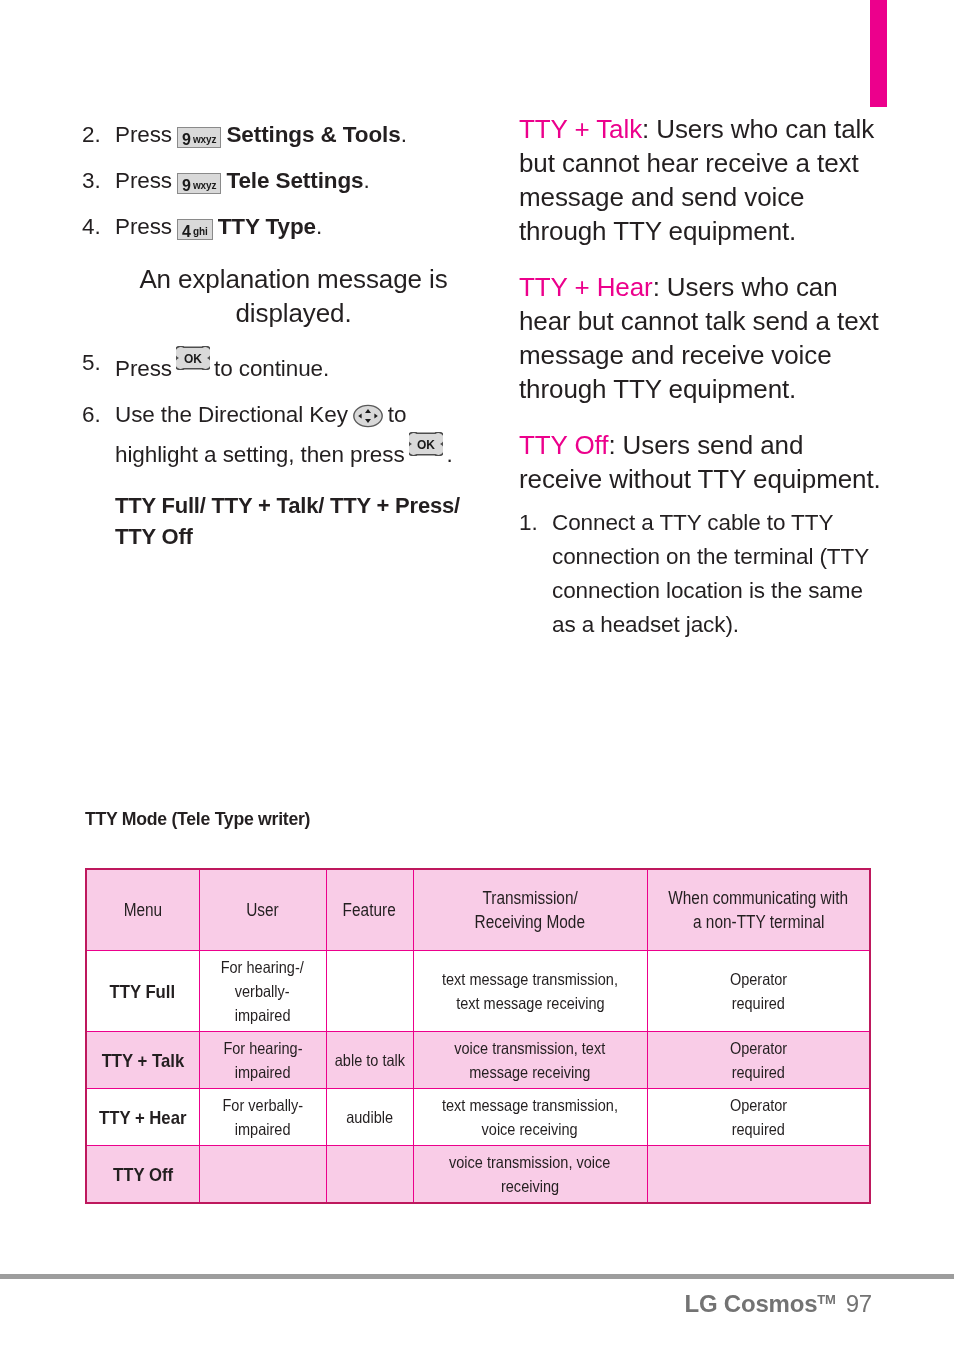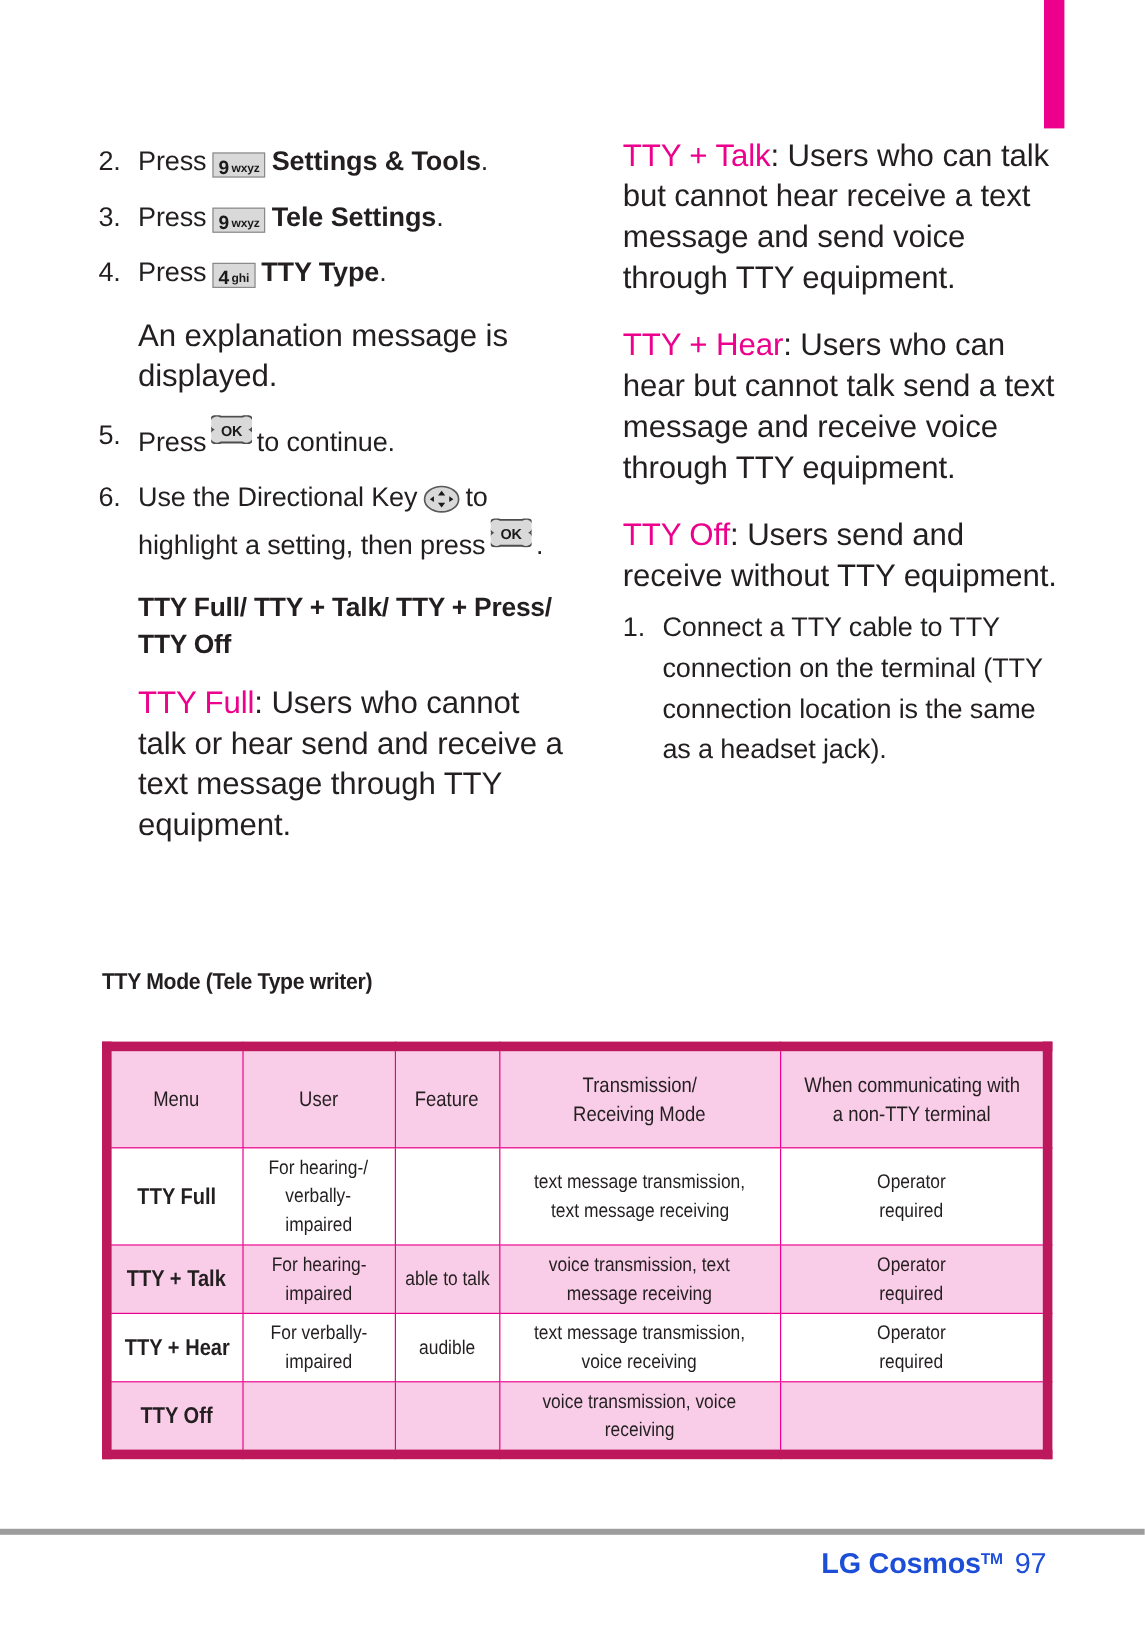--- a/index.html
+++ b/index.html
@@ -104,21 +104,21 @@
     position: relative;
   }
   .dirkey svg { display:block; }
 
   .para {
     font-size: 26px;
     line-height: 34px;
     margin-bottom: 12px;
     letter-spacing: -0.1px;
   }
-  .indent { margin-left: 33px; }
+  .indent { margin-left: 33px; text-align: center; }
 
   .subhead {
     font-size: 22px;
     font-weight: bold;
     line-height: 31px;
     margin-left: 33px;
     margin-top: 18px;
     margin-bottom: 16px;
     letter-spacing: -0.2px;
   }
@@ -146,21 +146,21 @@
   }
 
   
   #tty-table {
     position: absolute;
     left: 85px;
     top: 868px;
     width: 786px;
     border-collapse: collapse;
     table-layout: fixed;
-    border: 8px solid #be185d;
+    border: 2px solid #be185d;
   }
   #tty-table td, #tty-table th {
     border: 1px solid #ec008c;
     text-align: center;
     vertical-align: middle;
     font-weight: normal;
     font-size: 16.5px;
     line-height: 24px;
     color: #231f20;
     padding: 4px 2px;
@@ -191,21 +191,21 @@
     height: 5px;
     background: #9d9d9d;
   }
   #footer-text {
     position: absolute;
     right: 82px;
     top: 1290px;
     font-size: 24px;
     font-weight: bold;
     letter-spacing: -0.2px;
-    color: #1d4ed8;
+    color: #737373;
   }
   #footer-text .tm {
     font-size: 13px;
     vertical-align: 8px;
     font-weight: bold;
   }
   #footer-text .pg {
     font-weight: normal;
     margin-left: 10px;
   }
@@ -246,21 +246,20 @@
           <path d="M6.2 12 L9.6 9.6 V14.4 Z" fill="#1a1a1a"></path>
           <path d="M25.8 12 L22.4 9.6 V14.4 Z" fill="#1a1a1a"></path>
         </svg></span><span>to highlight a setting, then press</span><span class="okkey"><svg width="34" height="24" viewBox="0 0 34 24">
           <path d="M8 1.2 H26 A6 6 0 0 1 32.6 12 A6 6 0 0 1 26 22.8 H8 A6 6 0 0 1 1.4 12 A6 6 0 0 1 8 1.2 Z" fill="#d9d9d9" stroke="#4d4d4d" stroke-width="1.6"></path>
           <text x="17" y="17" font-family="Liberation Sans, sans-serif" font-size="12" font-weight="bold" fill="#1a1a1a" text-anchor="middle">OK</text>
         </svg></span><span>.</span>
   </div>
 
   <div class="subhead">TTY Full/ TTY + Talk/ TTY + Press/ TTY Off</div>
 
-  <div class="para indent"><span class="magenta">TTY Full</span><span>: Users who cannot  talk or hear send and receive a text message through TTY equipment.</span></div>
 
 </div>
 
 <div id="col-right">
 
   <div class="para" style="margin-bottom:22px;"><span class="magenta">TTY + Talk</span><span>: Users who can talk but cannot hear receive a text message and send voice through TTY equipment.</span></div>
 
   <div class="para" style="margin-bottom:22px;"><span class="magenta">TTY + Hear</span><span>: Users who can hear but cannot talk send a text message and receive voice through TTY equipment.</span></div>
 
   <div class="para" style="margin-bottom:10px;"><span class="magenta">TTY Off</span><span>: Users send and receive without TTY equipment.</span></div>

